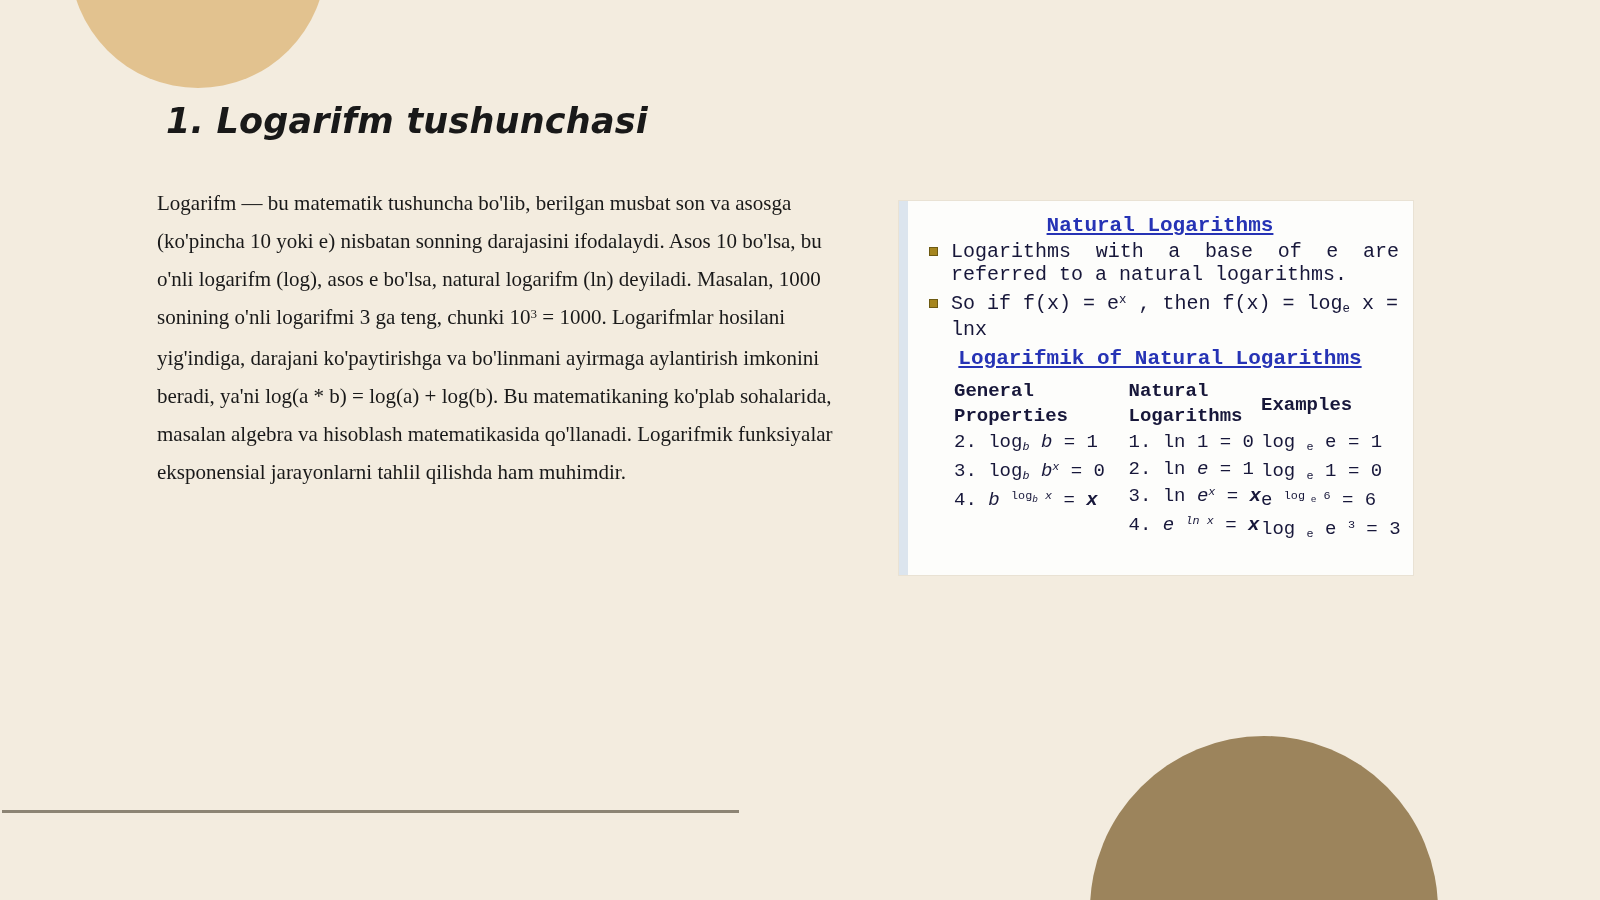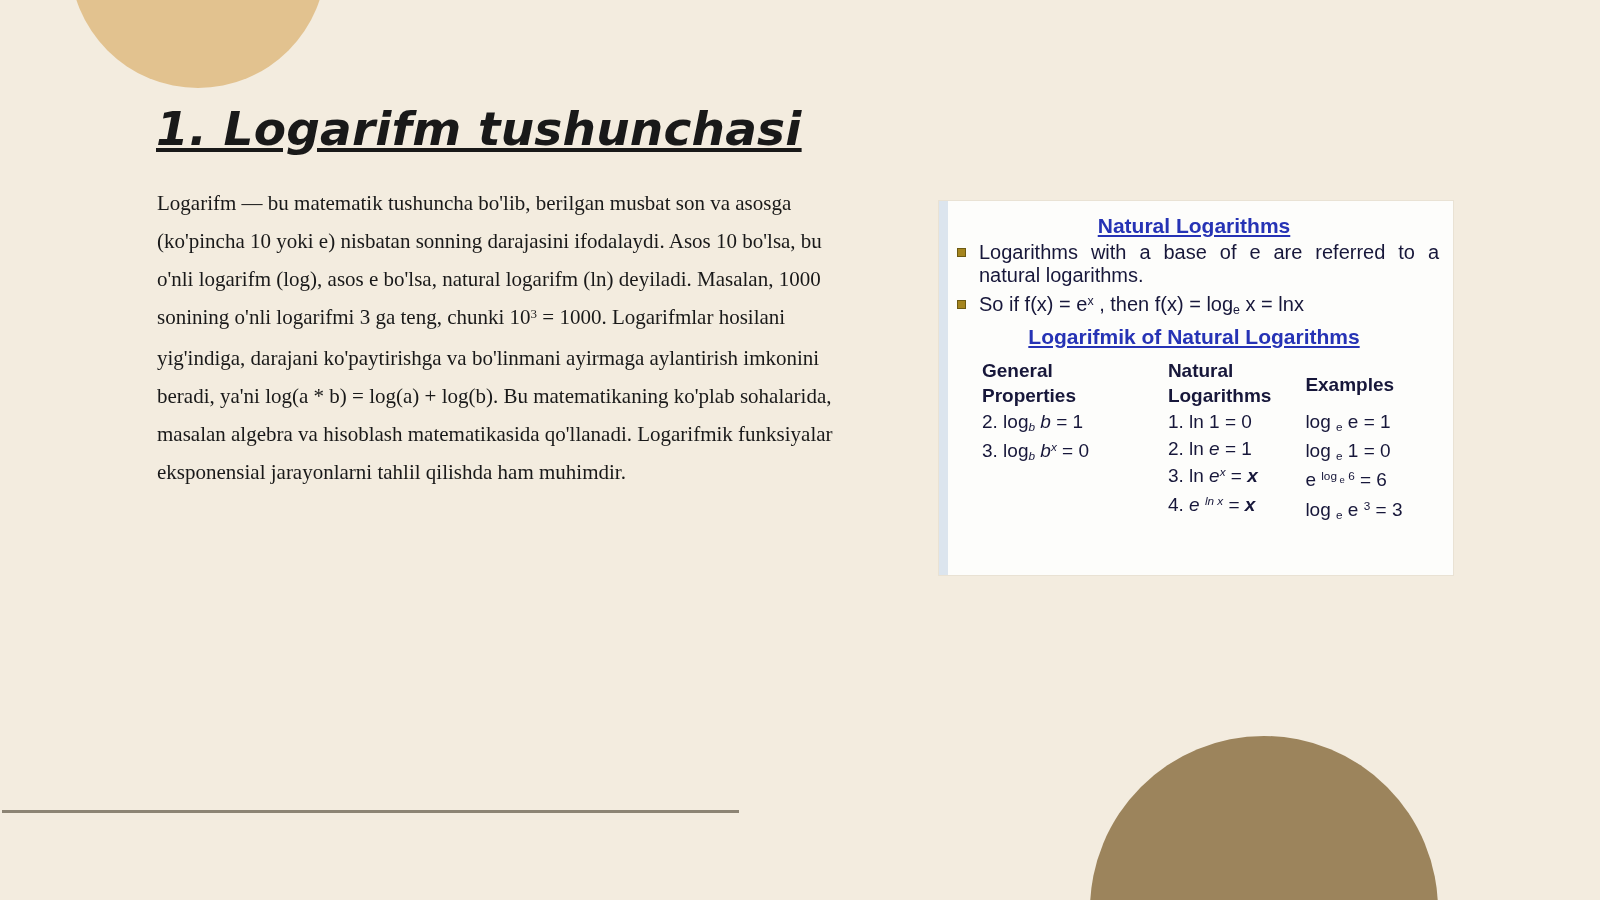--- a/index.html
+++ b/index.html
@@ -11,40 +11,40 @@
     background: var(--background, #f3ecdf);
     font-family: "DejaVu Sans", "Liberation Sans", sans-serif;
   }
   
   .circle { position: absolute; border-radius: 50%; }
   .circle-top { left: 70px; top: -168px; width: 256px; height: 256px; background: var(--circle-top, #e2c28f); }
   .circle-bottom { left: 1090px; top: 736px; width: 348px; height: 348px; background: var(--circle-bottom, #9c845c); }
 
   
   .title {
-    position: absolute; left: 156px; top: 101px; margin: 0;
-    font-size: 47px; font-weight: bold; font-style: italic;
-    color: var(--text, #191919); letter-spacing: 0.2px; text-decoration: underline;
+    position: absolute; left: 166px; top: 101px; margin: 0;
+    font-size: 35px; font-weight: bold; font-style: italic;
+    color: var(--text, #191919); letter-spacing: 0.2px;
   }
 
   
   .body-text {
     position: absolute; left: 157px; top: 184px; width: 706px; margin: 0;
     font-size: 21px; line-height: 38px; color: var(--text, #191919); font-family: Liberation Serif, serif;
   }
 
   
   .divider { position: absolute; left: 2px; top: 810px; width: 737px; height: 3px; background: var(--divider, #8c8474); }
 
   
   .panel {
-    position: absolute; left: 939px; top: 201px; width: 514px; height: 374px;
+    position: absolute; left: 899px; top: 201px; width: 514px; height: 374px;
     background: #fdfdfb; border-left: 9px solid #dce5ee; box-sizing: border-box;
-    padding: 13px 14px 10px 1px;
-    font-family: Liberation Sans, sans-serif;
+    padding: 13px 14px 10px 13px;
+    font-family: Liberation Mono, monospace;
     color: var(--panel-text, #17173a);
     box-shadow: 0 0 0 1px rgba(120,110,90,0.08);
   }
   .panel-heading {
     text-align: center; font-weight: bold; font-size: 21px;
     color: var(--panel-heading, #2633b5); text-decoration: underline;
   }
   .panel-bullets { list-style: none; margin: 3px 0 0 0; padding: 0; font-size: 20px; }
   .panel-bullets li { position: relative; padding-left: 30px; margin-bottom: 6px; line-height: 23px; }
   .bullet-sq {
@@ -99,20 +99,21 @@
     </ul>
 
     <div class="panel-heading panel-subtitle">Logarifmik of Natural Logarithms</div>
 
     <div class="ptable">
 
       <div class="pcol pcol1">
         <div class="phead">General Properties</div>
         <div class="prow"><span>2. log</span><span class="v-sub v-i">b</span><span> </span><span class="v-i">b</span><span> = 1</span></div>
         <div class="prow"><span>3. log</span><span class="v-sub v-i">b</span><span> </span><span class="v-i">b</span><span class="v-sup v-i">x</span><span> = 0</span></div>
+        <div class="prow"><span>4. </span><span class="v-i">b</span><span> </span><span class="v-sup">log</span><span class="v-supsub v-i">b</span><span class="v-sup v-i"> x</span><span> = </span><span class="v-i v-b">x</span></div>
       </div>
 
       <div class="pcol pcol2">
         <div class="phead">Natural Logarithms</div>
         <div class="prow"><span>1. ln 1 = 0</span></div>
         <div class="prow"><span>2. ln </span><span class="v-i">e</span><span> = 1</span></div>
         <div class="prow"><span>3. ln </span><span class="v-i">e</span><span class="v-sup v-i">x</span><span> = </span><span class="v-i v-b">x</span></div>
         <div class="prow"><span>4. </span><span class="v-i">e</span><span> </span><span class="v-sup v-i">ln x</span><span> = </span><span class="v-i v-b">x</span></div>
       </div>
 

